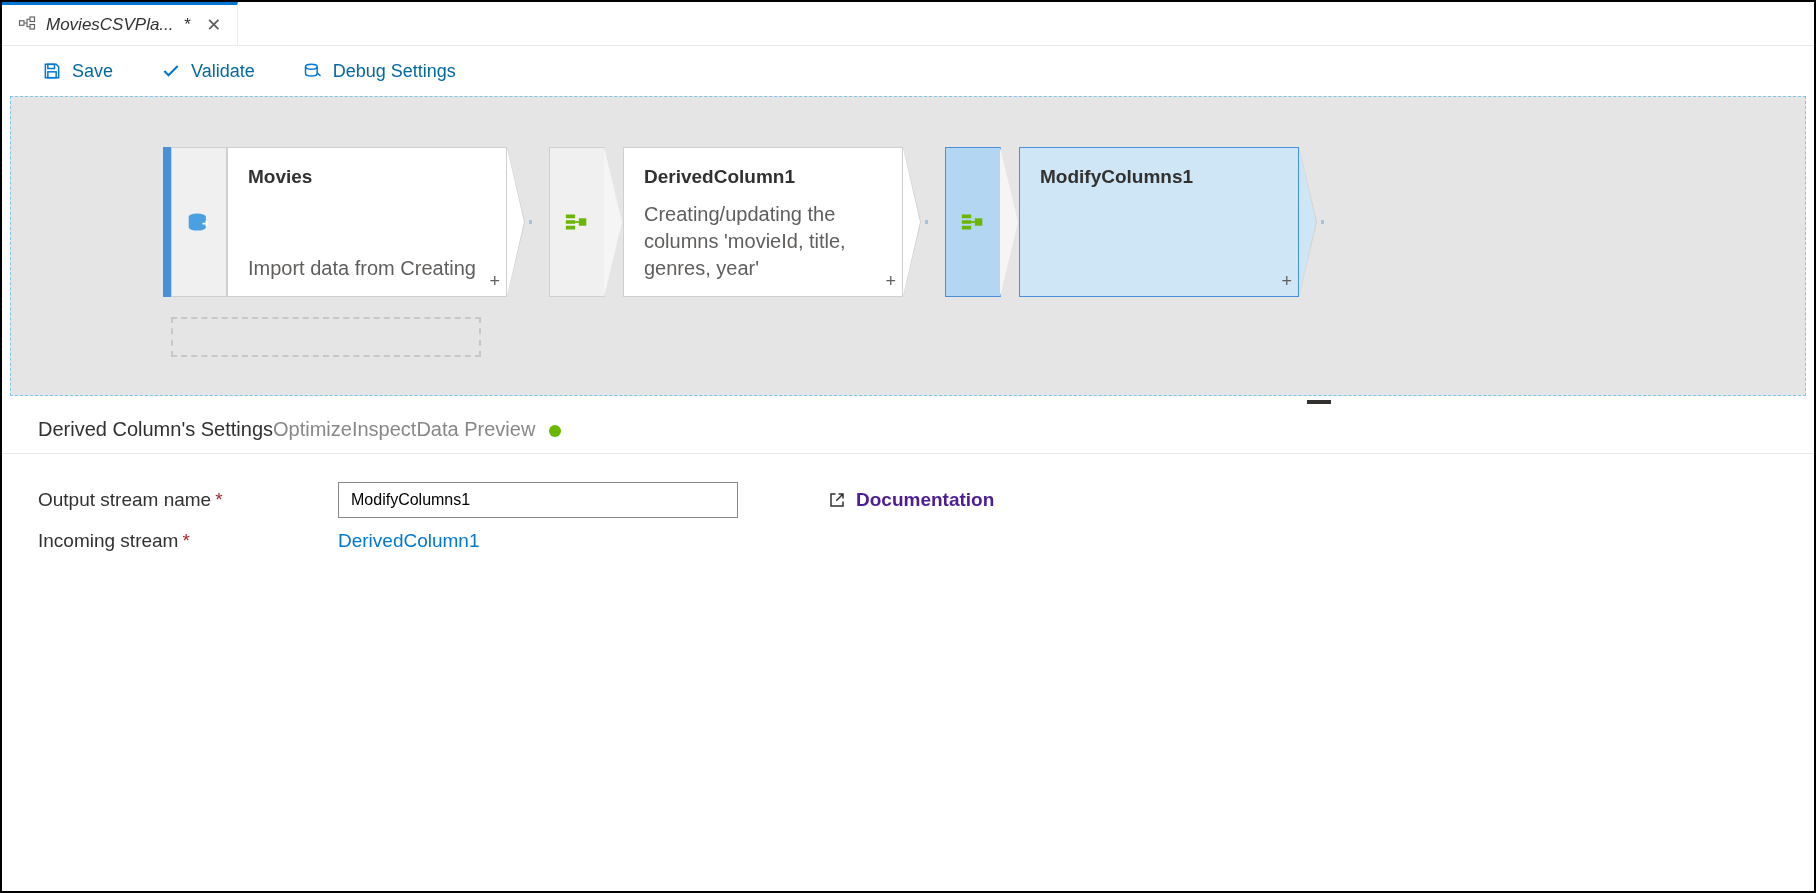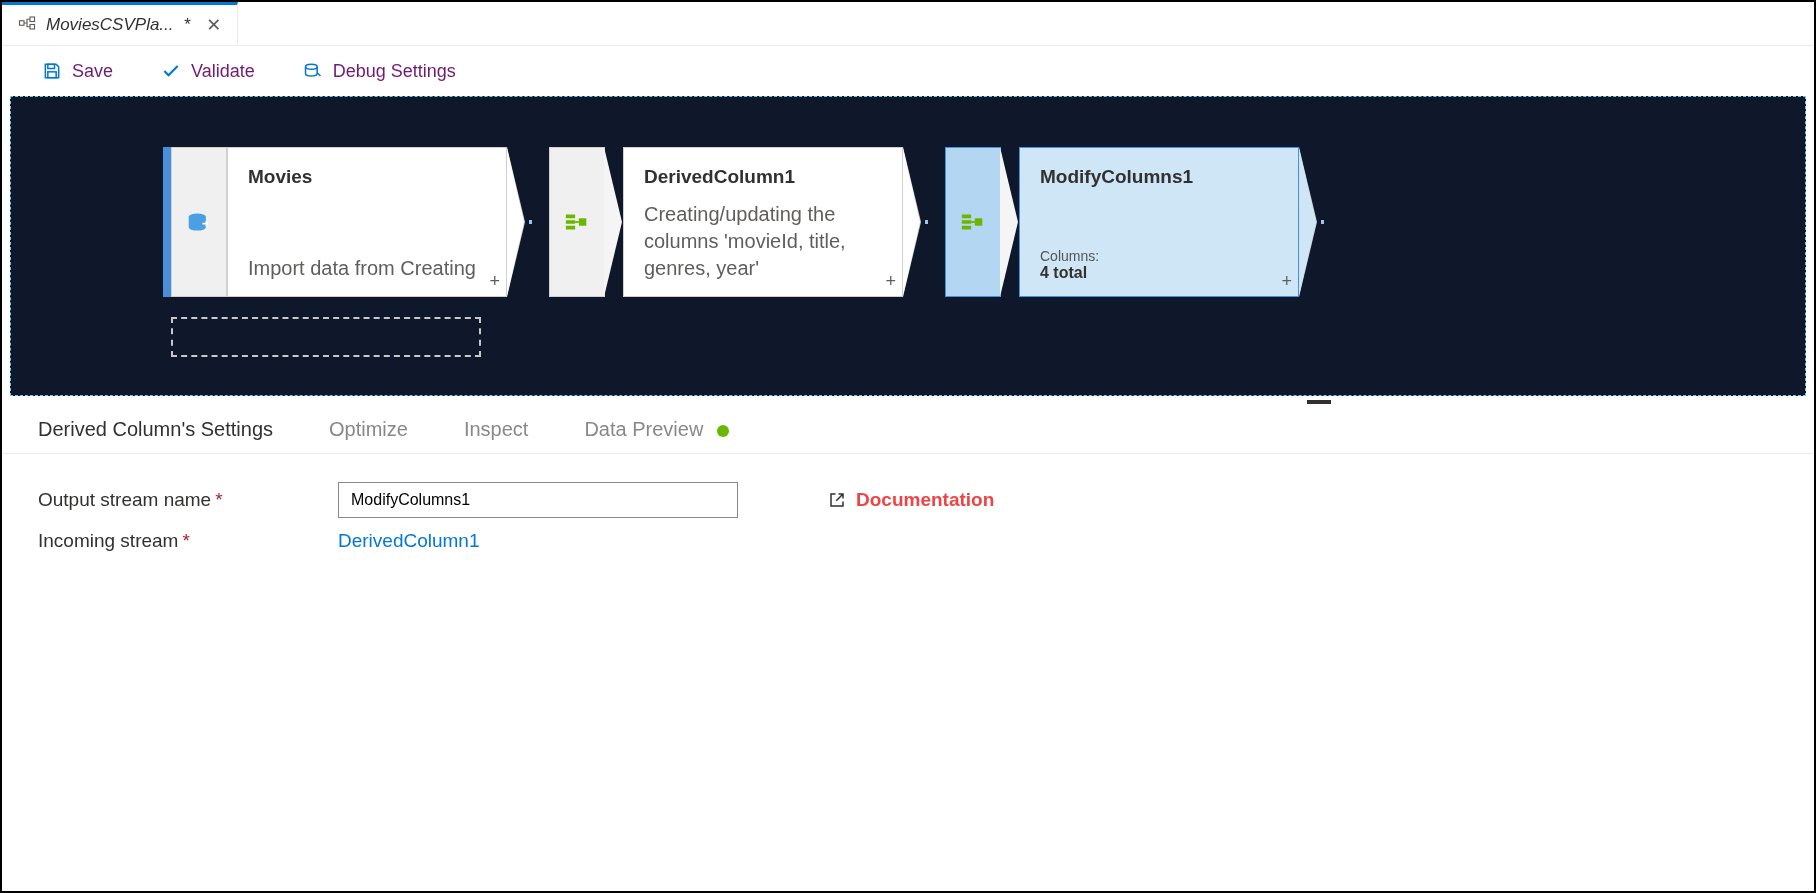--- a/index.html
+++ b/index.html
@@ -9,24 +9,24 @@
 
 .tabs { height: 44px; display: flex; align-items: stretch; border-bottom: 1px solid #edebe9; }
 .tab { display: flex; align-items: center; padding: 0 16px; border-right: 1px solid #edebe9; border-top: 3px solid #0078d4; gap: 10px; font-style: italic; color: #323130; font-size: 17px; }
 .tab-icon svg { width: 18px; height: 18px; }
 .close-x { font-size: 18px; color: #605e5c; cursor: pointer; margin-left: 6px; font-style: normal; }
 
 
 .toolbar { height: 50px; display: flex; align-items: center; gap: 48px; padding: 0 40px; }
 .tb-btn { display: flex; align-items: center; gap: 10px; color: #0078d4; font-size: 18px; cursor: pointer; }
 .tb-btn svg { width: 20px; height: 20px; }
-.tb-btn .lbl { color: #701a75; }
-
-
-.canvas { border: 1px dashed #7ec6e6; margin: 0 8px; background: #0f172a; height: 300px; position: relative; padding: 50px 0 0 0; }
+.tb-btn .lbl { color: #0369a1; }
+
+
+.canvas { border: 1px dashed #7ec6e6; margin: 0 8px; background: #e5e5e5; height: 300px; position: relative; padding: 50px 0 0 0; }
 .flow { display: flex; align-items: stretch; gap: 14px; padding: 0 160px; }
 
 .node { display: flex; align-items: stretch; height: 150px; position: relative; }
 .node .iconcol { width: 56px; background: #f0f0f0; border: 1px solid #d0d0d0; display: flex; align-items: center; justify-content: center; }
 .node .body { border: 1px solid #d0d0d0; background: #fff; padding: 18px 20px 14px 20px; width: 280px; display: flex; flex-direction: column; justify-content: space-between; position: relative; }
 .node .title { font-size: 19px; font-weight: 600; color: #323130; }
 .node .desc { font-size: 20px; color: #605e5c; line-height: 1.35; }
 .node .plus { position: absolute; right: 6px; bottom: 4px; font-size: 18px; color: #605e5c; cursor: pointer; }
 
 
@@ -47,31 +47,31 @@
 .placeholder-box { border: 2px dashed #c8c8c8; height: 40px; width: 310px; margin: 20px 0 0 160px; }
 
 
 .conn { width: 14px; align-self: center; height: 4px; background: linear-gradient(to right, #9ec5e6 40%, transparent 40%); background-size: 8px 4px; margin-top: 0; }
 
 
 .splitter { height: 12px; position: relative; }
 .splitter .grip { position: absolute; left: 72%; top: 4px; width: 24px; height: 4px; background: #323130; }
 
 
-.panel-tabs { display: flex; gap: 56px; padding: 10px 36px 12px 36px; border-bottom: 1px solid #edebe9; font-size: 20px; color: #888; }
+.panel-tabs { display: flex; padding: 10px 36px 12px 36px; border-bottom: 1px solid #edebe9; font-size: 20px; color: #888; }
 .panel-tabs .ptab { cursor: pointer; }
 .panel-tabs .ptab.active { color: #323130; }
 .panel-tabs .dot { display: inline-block; width: 12px; height: 12px; border-radius: 50%; background: #6bb700; margin-left: 8px; vertical-align: middle; }
 
 .settings { padding: 28px 36px; display: flex; flex-direction: column; gap: 12px; }
 .row { display: flex; align-items: center; gap: 20px; }
 .lbl-col { width: 280px; font-size: 19px; color: #323130; }
 .req { color: #a4262c; margin-left: 4px; }
 .text-input { width: 400px; height: 36px; border: 1px solid #8a8886; padding: 0 12px; font-size: 16px; }
-.doc-link { display: flex; align-items: center; gap: 10px; font-size: 19px; font-weight: 600; color: #ef4444; margin-left: 70px; }
+.doc-link { display: flex; align-items: center; gap: 10px; font-size: 19px; font-weight: 600; color: #4c1d95; margin-left: 70px; }
 .doc-link svg { width: 18px; height: 18px; stroke: #323130; }
 
 .link-val { color: #0078d4; font-size: 19px; }
 
 .columns-box { background: #f0f0f0; padding: 14px 18px; display: flex; gap: 40px; align-items: center; flex: 1; }
 .dropdown { width: 460px; height: 40px; background: #fff; border: 1px solid #8a8886; display: flex; align-items: center; justify-content: space-between; padding: 0 14px; font-size: 17px; }
 .dropdown .caret { font-size: 14px; }
 .expr { flex: 1; height: 40px; background: #fff; border: 1px solid #7ec6e6; display: flex; align-items: center; justify-content: space-between; padding: 0 14px; font-size: 17px; }
 .expr .type-badge { font-size: 11px; color: #888; letter-spacing: 0.5px; }
 
@@ -174,24 +174,20 @@
         <div class="iconcol">
           <svg class="derived-ico" viewBox="0 0 28 24">
               <path d="M2 4h10v4H2zM2 10h10v4H2zM2 16h10v4H2z" fill="#6bb700"></path>
               <rect x="16" y="8" width="8" height="8" fill="#6bb700"></rect>
               <path d="M12 12h4" stroke="#6bb700" stroke-width="2"></path>
             </svg>
         </div>
         <div class="chev-in"></div>
         <div class="body">
           <div class="title">ModifyColumns1</div>
-          <div>
-            <div class="desc-small">Columns:</div>
-            <div class="desc-strong">4 total</div>
-          </div>
           <div class="plus">+</div>
         </div>
         <div class="chev-out"></div>
       </div>
 
       <div class="conn"></div>
 
 
     </div>
     <div class="placeholder-box"></div>

